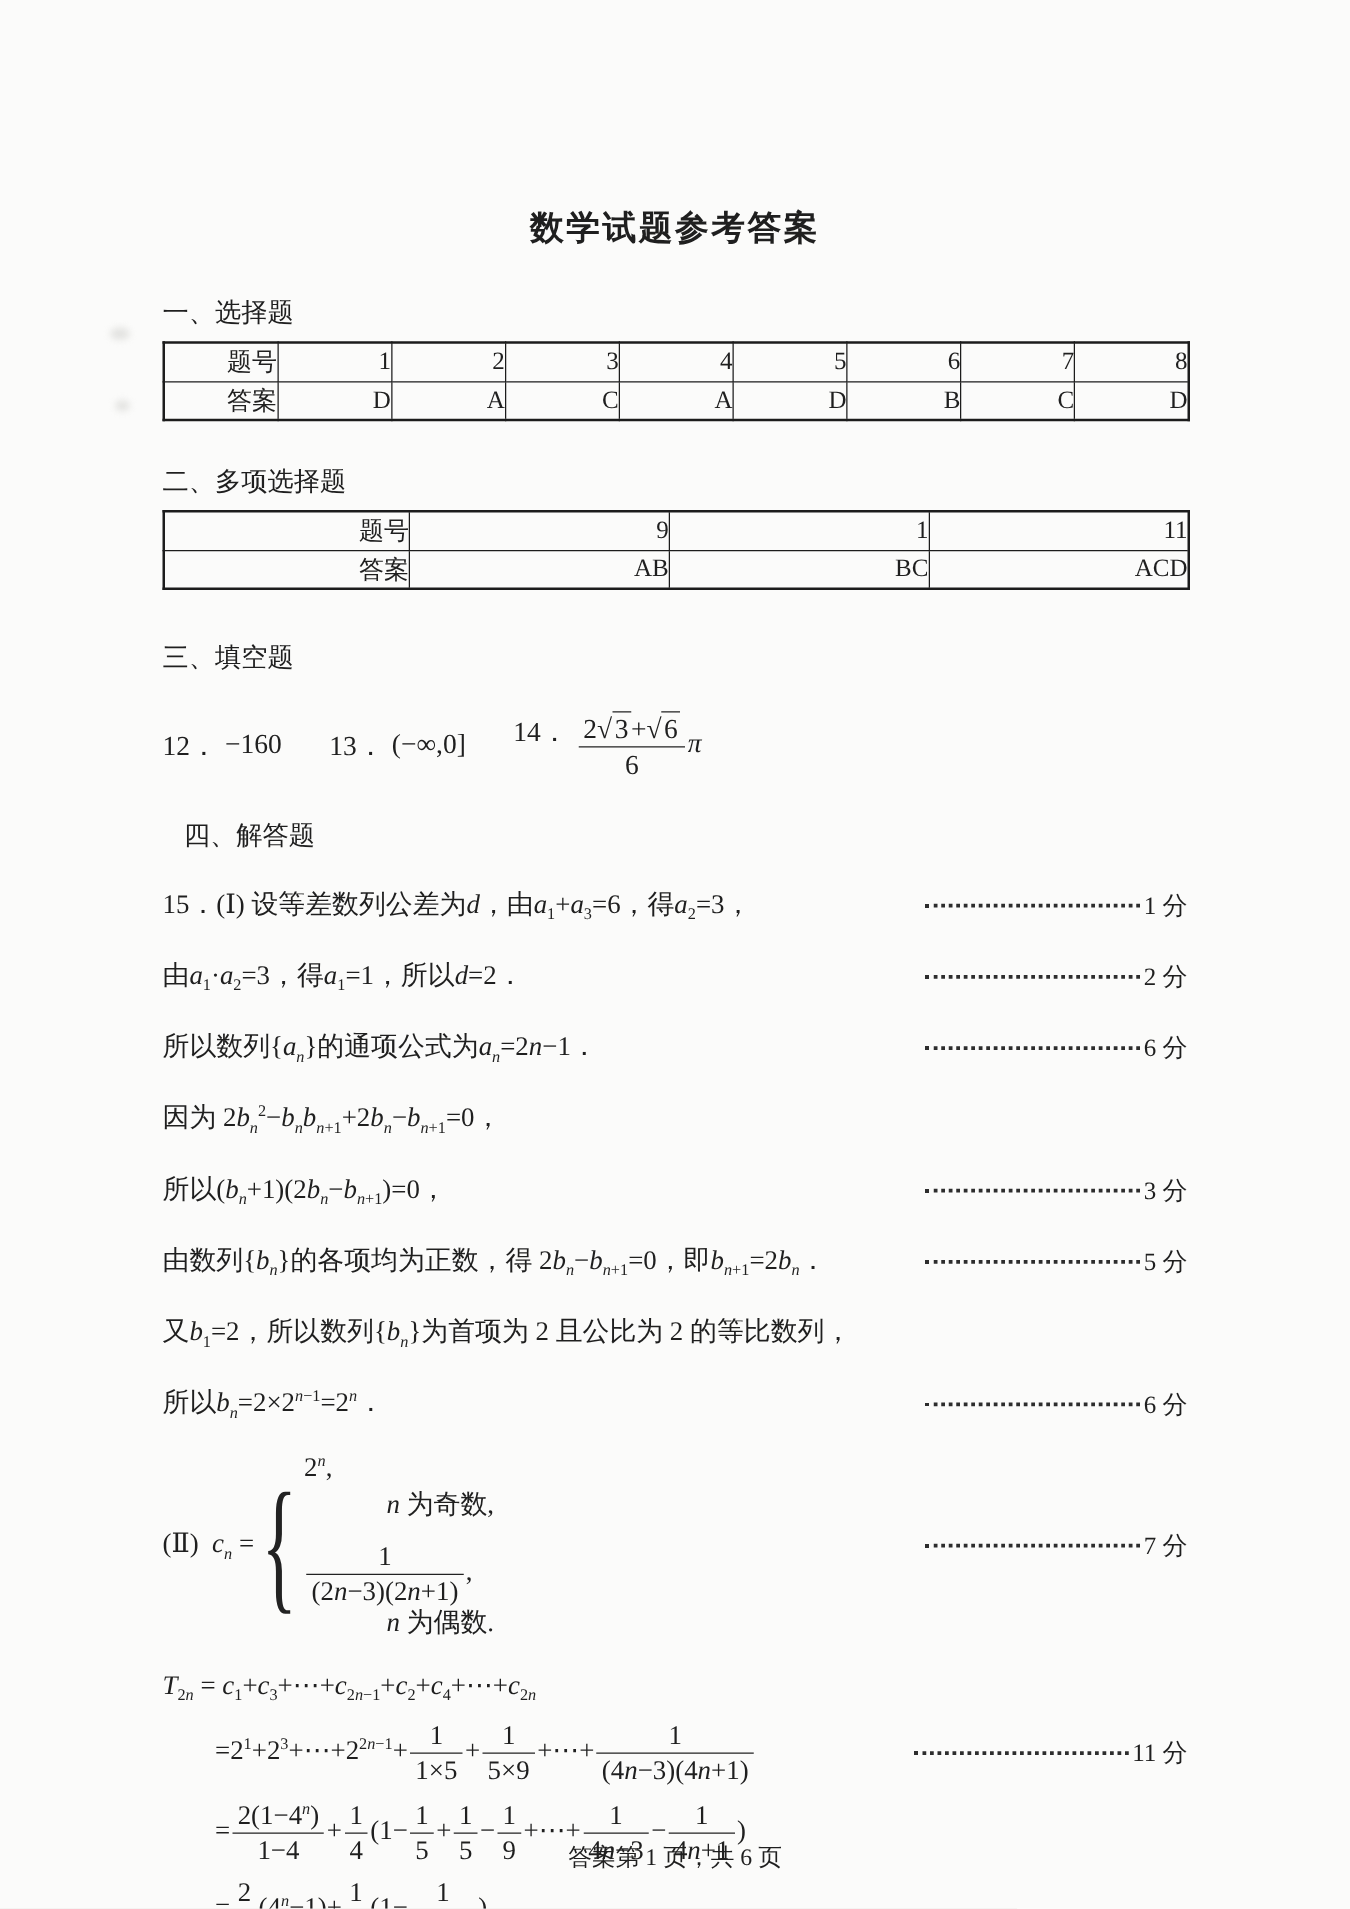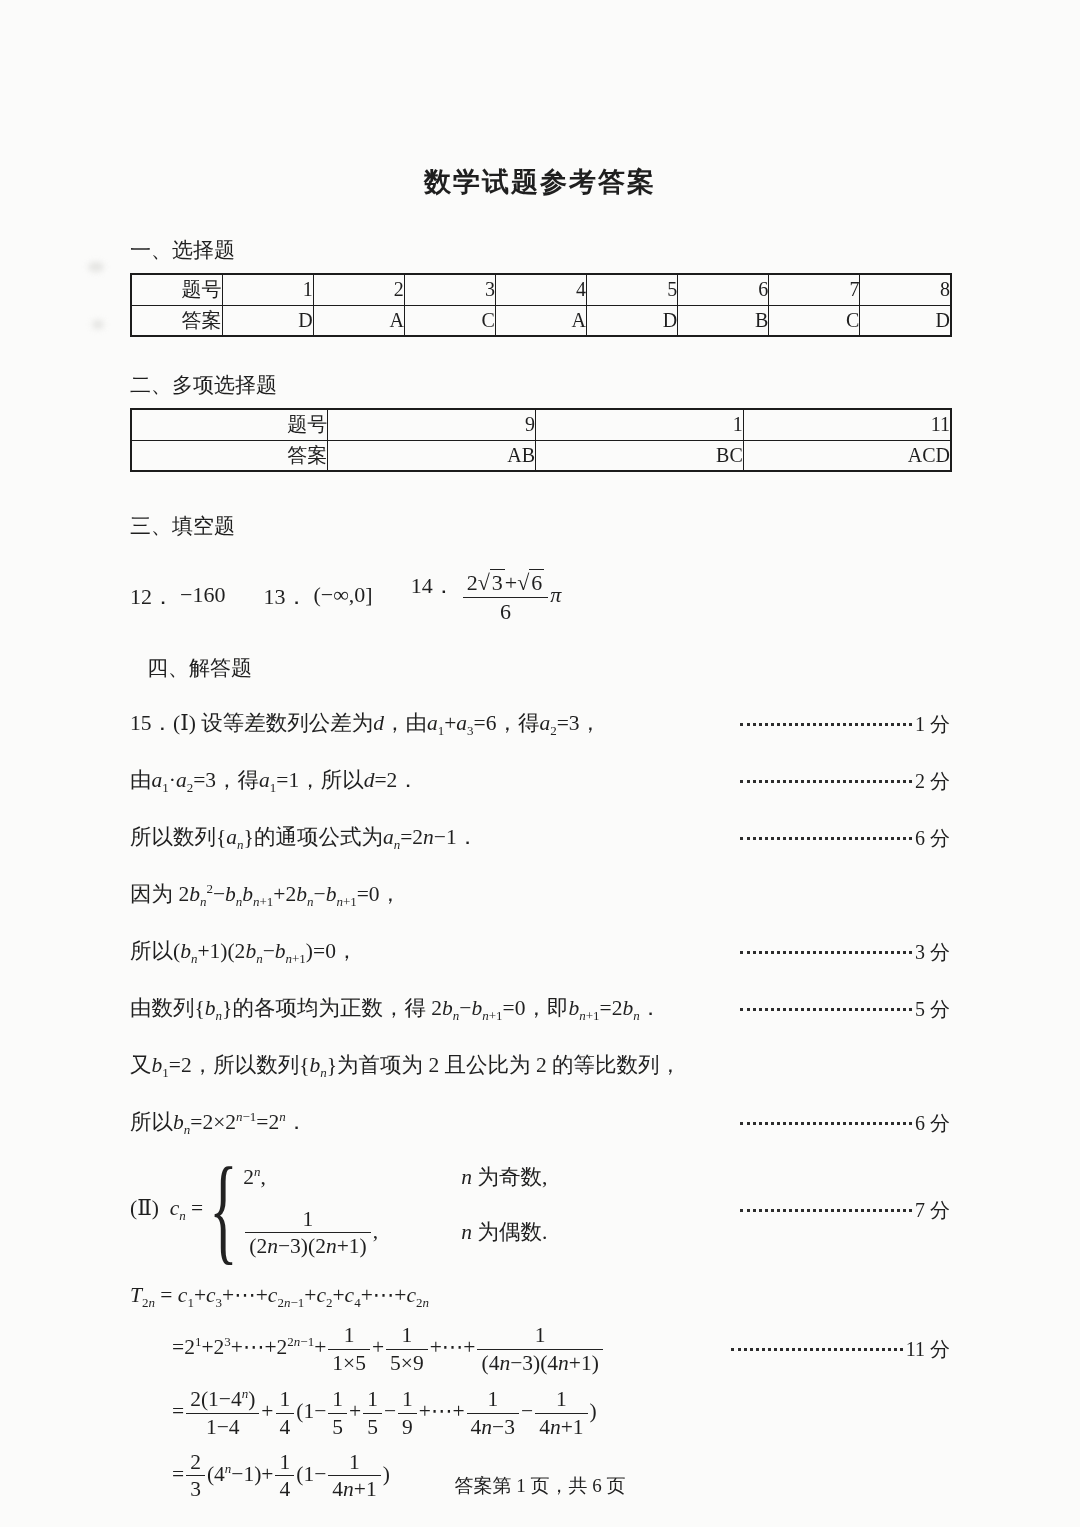--- a/index.html
+++ b/index.html
@@ -40,21 +40,21 @@
   .sline .expr { flex:0 1 auto; line-height:1.35; }
   .sline.ind .expr { margin-left:42px; }
   .scorewrap { display:flex; align-items:center; flex:0 0 auto; margin-left:12px; }
   .dots { width:172px; height:0; border-bottom:3px dotted #2d2d2d; margin-right:3px; }
   .score { font-size:20px; white-space:nowrap; }
   
   .sline.tall { margin-top:22px; }
   .cases { display:inline-flex; align-items:center; vertical-align:middle; }
   .brace { font-size:118px; line-height:0.85; font-weight:400; transform:scaleX(.5); transform-origin:center; margin:0 -8px 0 -14px; color:#222; }
   .crows { display:inline-flex; flex-direction:column; gap:16px; }
-  .crow { display:flex; align-items:center; }
+  .crow { display:flex; align-items:center;flex-direction:column; }
   .cexpr { min-width:218px; }
   .page-footer { position:absolute; bottom:28px; left:0; width:100%; text-align:center; font-size:19px; }
 </style>
 </head>
 <body>
 
 <div class="page">
   <div class="smudge" style="left:88px;top:262px;width:16px;height:10px;"></div>
   <div class="smudge" style="left:92px;top:320px;width:12px;height:9px;"></div>
 

